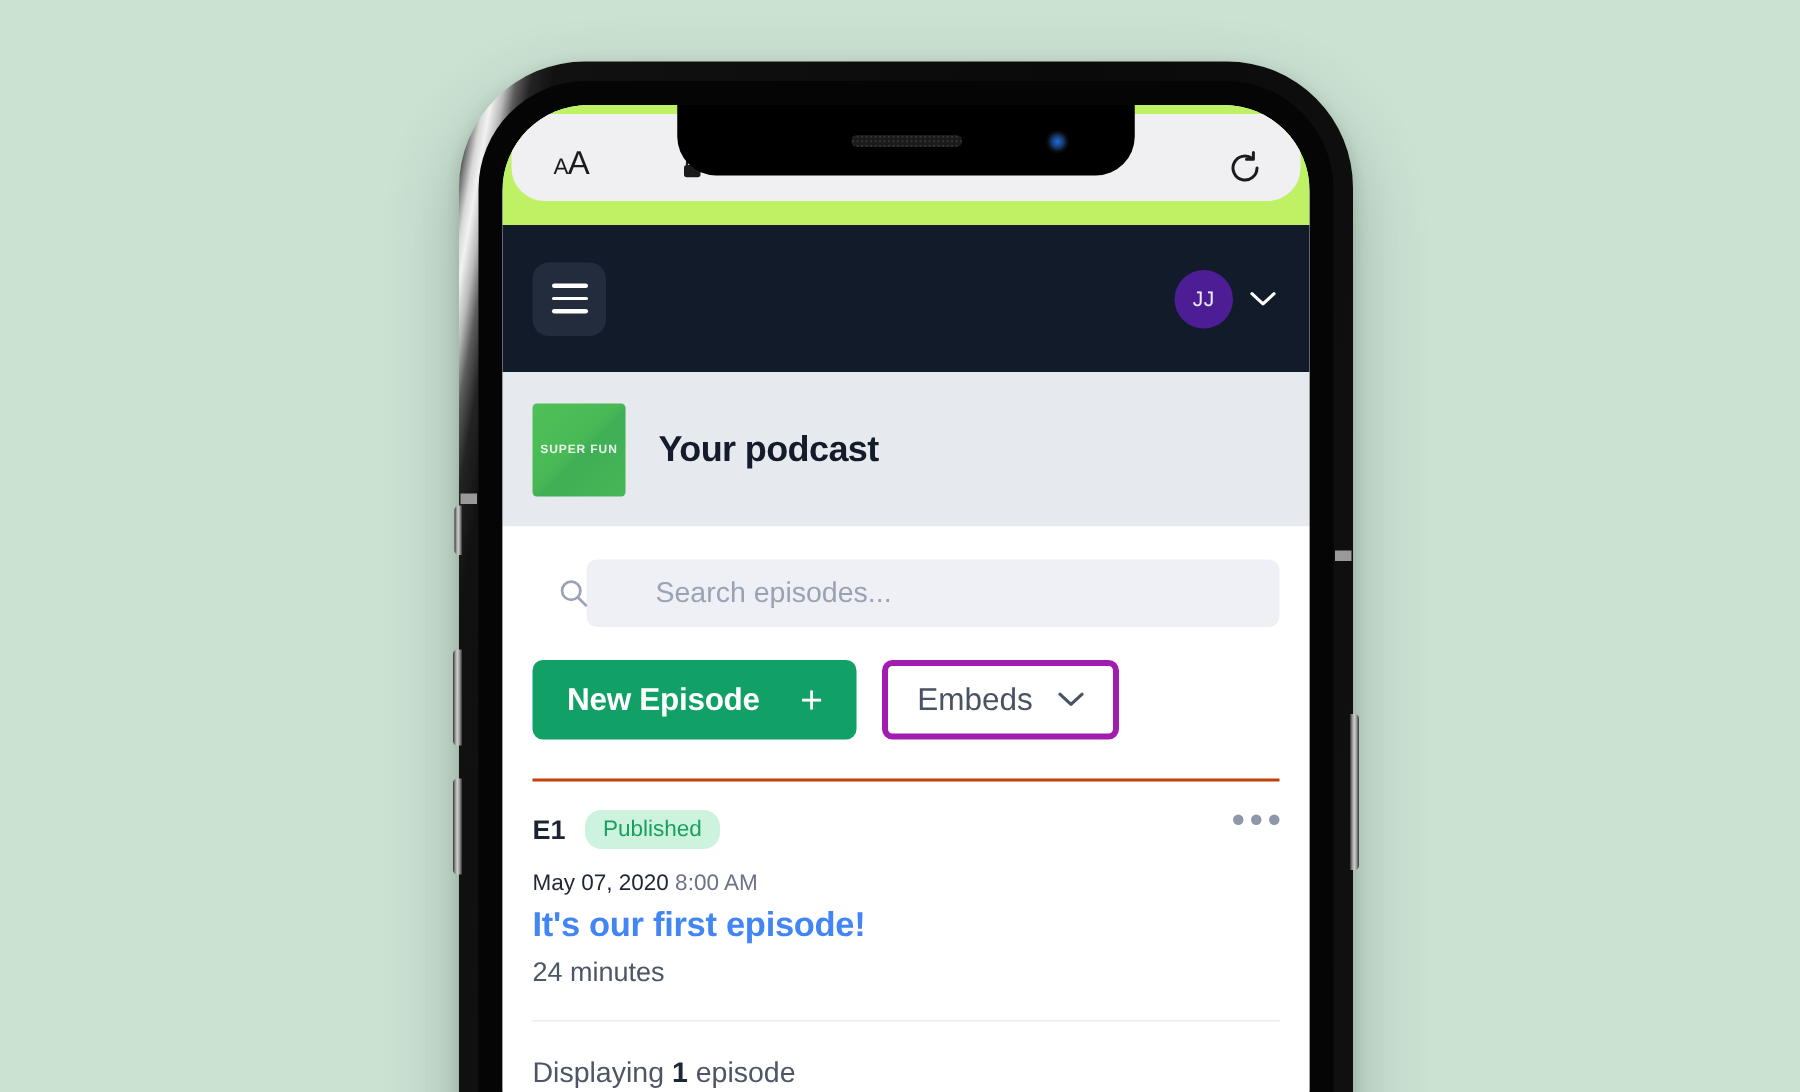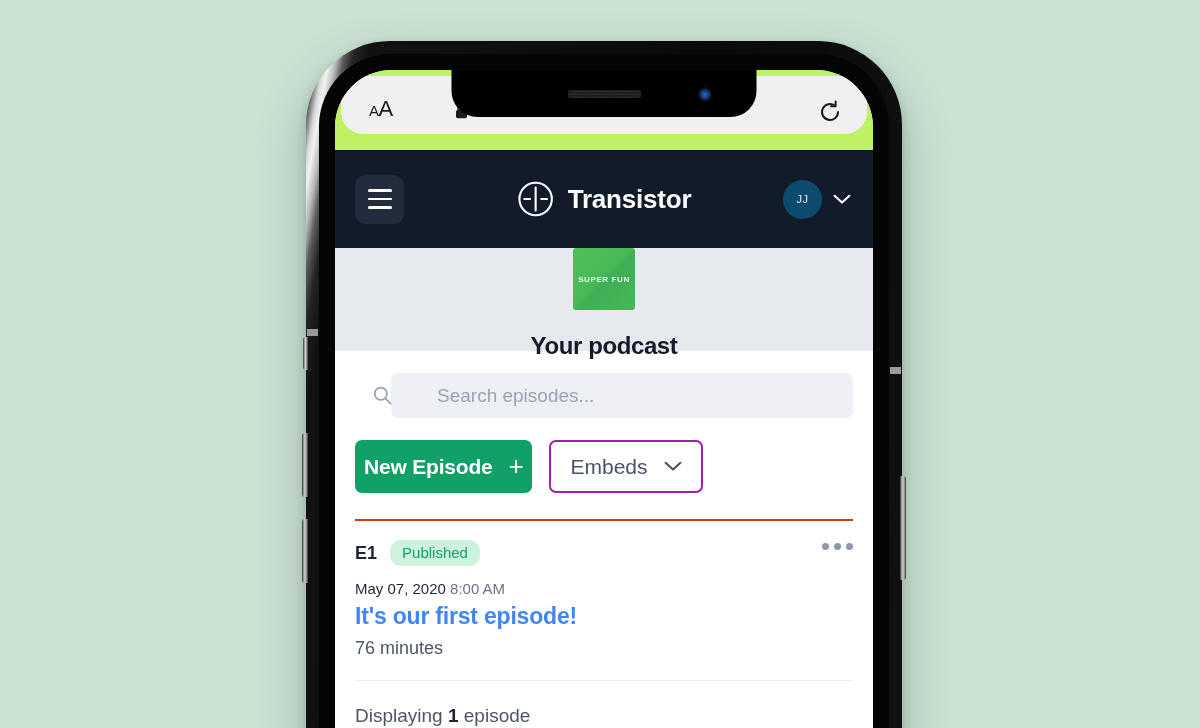--- a/index.html
+++ b/index.html
@@ -170,37 +170,36 @@
     position: absolute;
     right: 22px;
     display: flex;
     align-items: center;
     gap: 11px;
     cursor: pointer;
   }
   #user-avatar {
     width: 39px; height: 39px;
     border-radius: 50%;
-    background: #0c4a6e;
+    background: #4c1d95;
     color: #e8ecf3;
-    font-size: 11px;
+    font-size: 14px;
     font-weight: 500;
     display: flex; align-items: center; justify-content: center;
     letter-spacing: .4px;
   }
 
   
   #podcast-header {
     height: 103px;
     background: #e6e9ee;
     display: flex;
     align-items: center;
     padding: 0 20px;
     gap: 22px;
-    flex-direction: column;
   }
   #podcast-artwork {
     width: 62px; height: 62px;
     border-radius: 3px;
     background: linear-gradient(135deg, #4fc057 0%, #49b956 46%, #3fae55 54%, #47b757 100%);
     display: flex; align-items: center; justify-content: center;
     flex: none;
   }
   #podcast-artwork-label {
     color: rgba(255,255,255,.88);
@@ -238,31 +237,31 @@
 
   #new-episode-button {
     height: 53px;
     background: #11a066;
     border: none;
     border-radius: 7px;
     color: #fff;
     font-family: "Liberation Sans", sans-serif;
     font-size: 21px;
     font-weight: 700;
-    padding: 0 9px;
-    display: flex; align-items: center; gap: 16px;
+    padding: 0 23px;
+    display: flex; align-items: center; gap: 27px;
     cursor: pointer;
     letter-spacing: -.2px;
   }
   #new-episode-plus { font-size: 26px; font-weight: 400; line-height: 1; margin-top: -2px; }
 
   #embeds-button {
     height: 53px;
     background: #fff;
-    border: 2px solid #a21caf;
+    border: 4px solid #a21caf;
     border-radius: 7px;
     color: #4a5364;
     font-family: "Liberation Sans", sans-serif;
     font-size: 21px;
     padding: 0 19px;
     display: flex; align-items: center; gap: 16px;
     cursor: pointer;
   }
 
   #episodes-list { margin-top: 26px; }
@@ -338,29 +337,20 @@
       </div>
 
       <div id="app-header">
 
         <button id="menu-button">
           <span></span>
             <span></span>
             <span></span>
         </button>
 
-        <div id="brand-block">
-          <svg width="38" height="38" viewBox="0 0 38 38">
-            <circle cx="19" cy="19" r="16.2" fill="none" stroke="#fff" stroke-width="2.1"></circle>
-            <line x1="19" y1="7.6" x2="19" y2="30.4" stroke="#fff" stroke-width="2.1" stroke-linecap="round"></line>
-            <line x1="7.6" y1="19" x2="13.4" y2="19" stroke="#fff" stroke-width="2.1" stroke-linecap="round"></line>
-            <line x1="24.6" y1="19" x2="30.4" y2="19" stroke="#fff" stroke-width="2.1" stroke-linecap="round"></line>
-          </svg>
-          <span id="brand-name">Transistor</span>
-        </div>
 
         <div id="account-menu">
           <div id="user-avatar">JJ</div>
           <svg width="18" height="11" viewBox="0 0 18 11">
             <path d="M1.6 1.8L9 8.6l7.4-6.8" fill="none" stroke="#fff" stroke-width="2.1" stroke-linecap="round" stroke-linejoin="round"></path>
           </svg>
         </div>
       </div>
 
       <div id="podcast-header">
@@ -403,21 +393,21 @@
             <div class="episode-actions">
               <i></i>
                 <i></i>
                 <i></i>
             </div>
             <div class="episode-date-line">
               <span class="episode-date">May 07, 2020</span>
               <span class="episode-time">8:00 AM</span>
             </div>
             <a href="#" class="episode-title">It's our first episode!</a>
-            <div class="episode-duration">76 minutes</div>
+            <div class="episode-duration">24 minutes</div>
           </div>
         </div>
 
         <div id="list-footer">
           <span>Displaying </span><b>1</b><span> episode</span>
         </div>
 
       </div>
     </div>
   </div>

